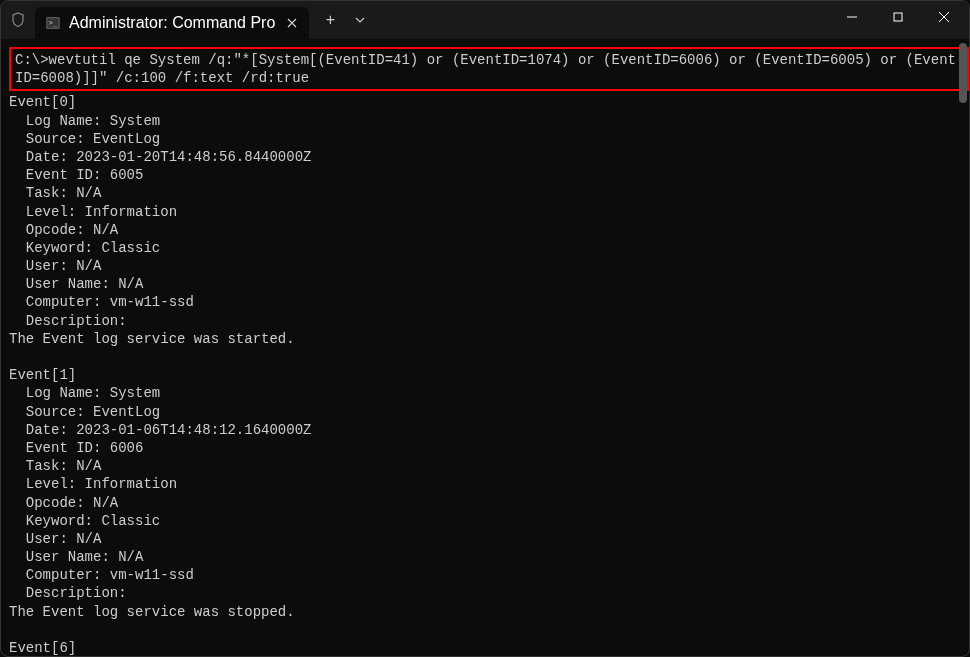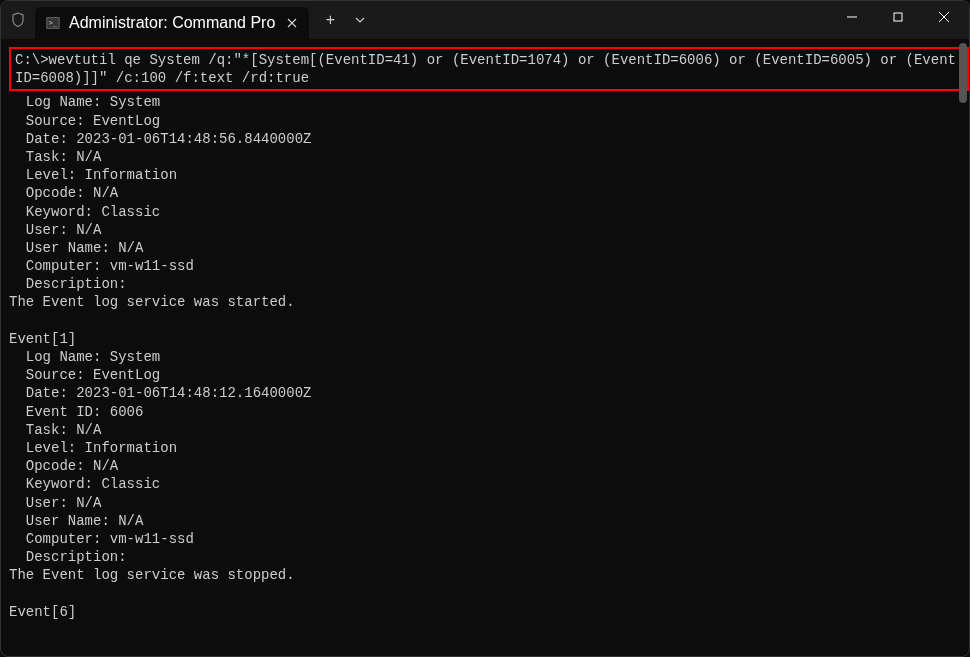--- a/index.html
+++ b/index.html
@@ -199,23 +199,25 @@
       </svg>
     </div>
   </div>
 </div>
 
 <div class="terminal-content">
   <div class="highlight-box">
     <div class="command-line"><span>C:\&gt;</span><span>wevtutil qe System /q:"*[System[(EventID=41) or (EventID=1074) or (EventID=6006) or (EventID=6005) or (EventID=6008)]]" /c:100 /f:text /rd:true</span></div>
   </div>
   <div id="terminal-output">
+      <div class="output-line">Event[0]</div>
       <div class="output-line">  Log Name: System</div>
       <div class="output-line">  Source: EventLog</div>
-      <div class="output-line">  Date: 2023-01-06T14:48:56.8440000Z</div>
+      <div class="output-line">  Date: 2023-01-20T14:48:56.8440000Z</div>
+      <div class="output-line">  Event ID: 6005</div>
       <div class="output-line">  Task: N/A</div>
       <div class="output-line">  Level: Information</div>
       <div class="output-line">  Opcode: N/A</div>
       <div class="output-line">  Keyword: Classic</div>
       <div class="output-line">  User: N/A</div>
       <div class="output-line">  User Name: N/A</div>
       <div class="output-line">  Computer: vm-w11-ssd</div>
       <div class="output-line">  Description:</div>
       <div class="output-line">The Event log service was started.</div>
       <div class="output-line">&nbsp;</div>

